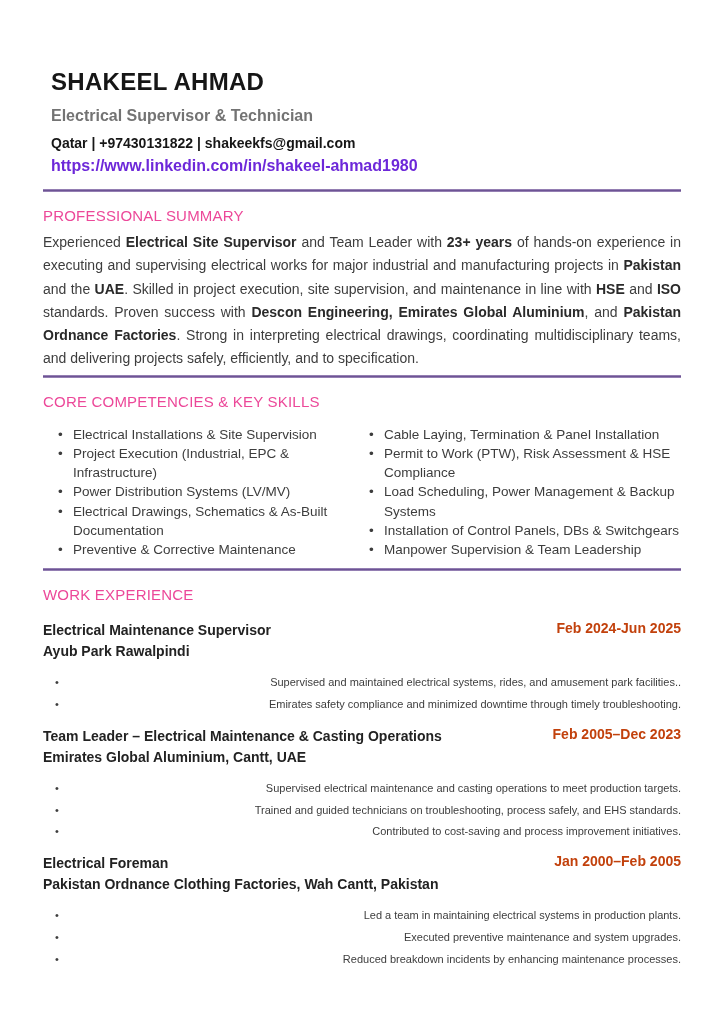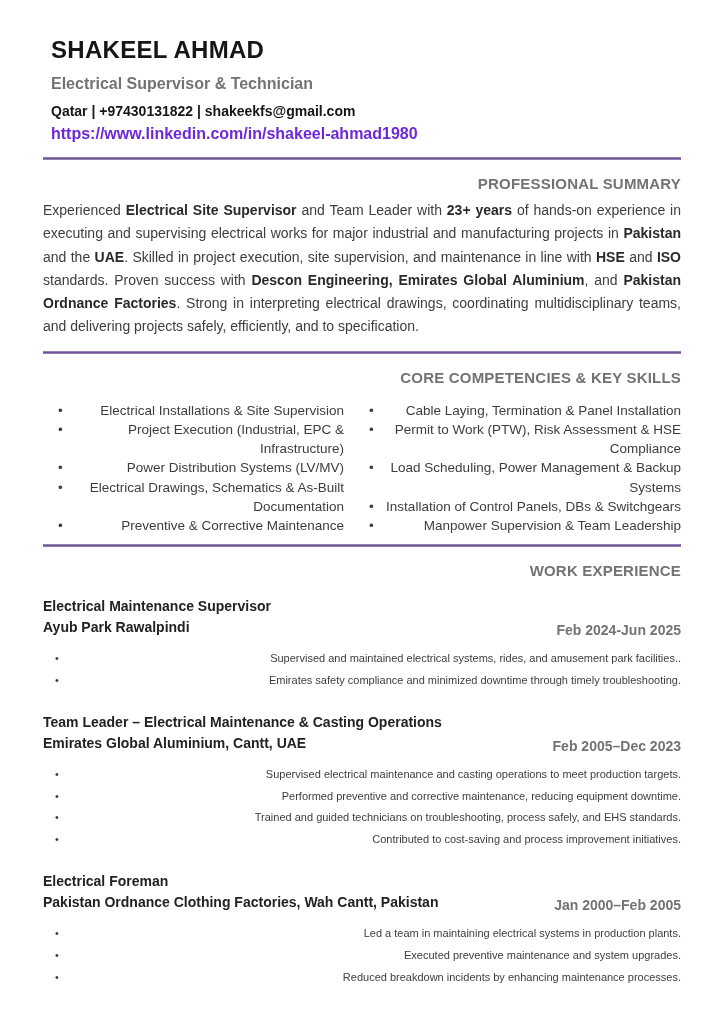--- a/index.html
+++ b/index.html
@@ -1,21 +1,21 @@
 <!DOCTYPE html>
 <html><head>
 <meta charset="utf-8">
 <style>
   html, body { margin:0; padding:0; background:#ffffff; }
   .page {
     position:relative;
     width:725px;
     height:1024px;
     box-sizing:border-box;
-    padding:36px 44px 0 43px;
+    padding:68px 44px 0 43px;
     background:#ffffff;
     font-family:"Liberation Sans", sans-serif;
     color:#3d3d3d;
     overflow:hidden;
   }
 
   
   .header { padding-left:8px; }
   .name {
     margin:0;
@@ -49,70 +49,69 @@
     margin-top:14px;
     background:linear-gradient(to bottom, #b7a5ce 0%, #6d5494 35%, #6d5494 65%, #b7a5ce 100%);
   }
   .divider.tight { margin-top:4px; }
   .divider.after-skills { margin-top:9px; }
 
   
   .section-heading {
     margin:15px 0 0;
     font-size:15px;
-    font-weight:bold;
-    color:#737373;
+    font-weight:normal;
+    color:#ec4899;
     letter-spacing:0.2px;
-    text-align:right;
   }
 
   
   .summary-paragraph {
-    margin:7px 0 12px;
+    margin:7px 0 4px;
     font-size:14px;
     line-height:23.3px;
     text-align:justify;
     color:#3d3d3d;
   }
   .summary-paragraph b { color:#2a2a2a; }
 
   
   .skills-columns { display:flex; margin-top:15px; }
   .skills-col { width:50%; box-sizing:border-box; }
   .skills-col.left { padding-left:13px; padding-right:18px; }
   .skills-col.right { padding-left:5px; }
   .skills-col ul {
     margin:0; padding:0; list-style:none;
-    font-size:13.5px; line-height:19.2px; color:#3d3d3d;text-align:right;
+    font-size:13.5px; line-height:19.2px; color:#3d3d3d;
   }
   .skills-col li { position:relative; padding-left:17px; }
   .skills-col li::before {
     content:"\2022";
     position:absolute; left:2px; top:0;
     color:#3d3d3d;
   }
 
   
   .jobs { }
-  .job { margin-top:20px; }
+  .job { margin-top:10px; }
   .job:first-child { margin-top:17px; }
   .job-header {
     display:flex;
     justify-content:space-between;
-    align-items:flex-end;
+    align-items:flex-start;
   }
   .job-head-left { max-width:480px; }
   .job-role {
     font-size:14px; font-weight:bold; color:#222222; line-height:21px;
   }
   .job-company {
     font-size:14px; font-weight:bold; color:#222222; line-height:21px;
   }
   .job-dates {
-    font-size:14px; font-weight:bold; color:#737373; white-space:nowrap;
+    font-size:14px; font-weight:bold; color:#c2410c; white-space:nowrap;
     padding-left:12px;
   }
   .job-bullets {
     margin:10px 0 0; padding:0; list-style:none;
     font-size:11px; line-height:21.8px; color:#3d3d3d;text-align:right;
   }
   .job-bullets li { position:relative; padding-left:25px; }
   .job-bullets li::before {
     content:"\2022";
     position:absolute; left:12px; top:0;
@@ -180,21 +179,20 @@
       <div class="job">
         <div class="job-header">
           <div class="job-head-left">
             <div class="job-role">Team Leader – Electrical Maintenance &amp; Casting Operations</div>
             <div class="job-company">Emirates Global Aluminium, Cantt, UAE</div>
           </div>
           <div class="job-dates">Feb 2005–Dec 2023</div>
         </div>
         <ul class="job-bullets">
           <li>Supervised electrical maintenance and casting operations to meet production targets.</li>
-          <li>Performed preventive and corrective maintenance, reducing equipment downtime.</li>
           <li>Trained and guided technicians on troubleshooting, process safely, and EHS standards.</li>
           <li>Contributed to cost-saving and process improvement initiatives.</li>
         </ul>
       </div>
       <div class="job">
         <div class="job-header">
           <div class="job-head-left">
             <div class="job-role">Electrical Foreman</div>
             <div class="job-company">Pakistan Ordnance Clothing Factories, Wah Cantt, Pakistan</div>
           </div>

